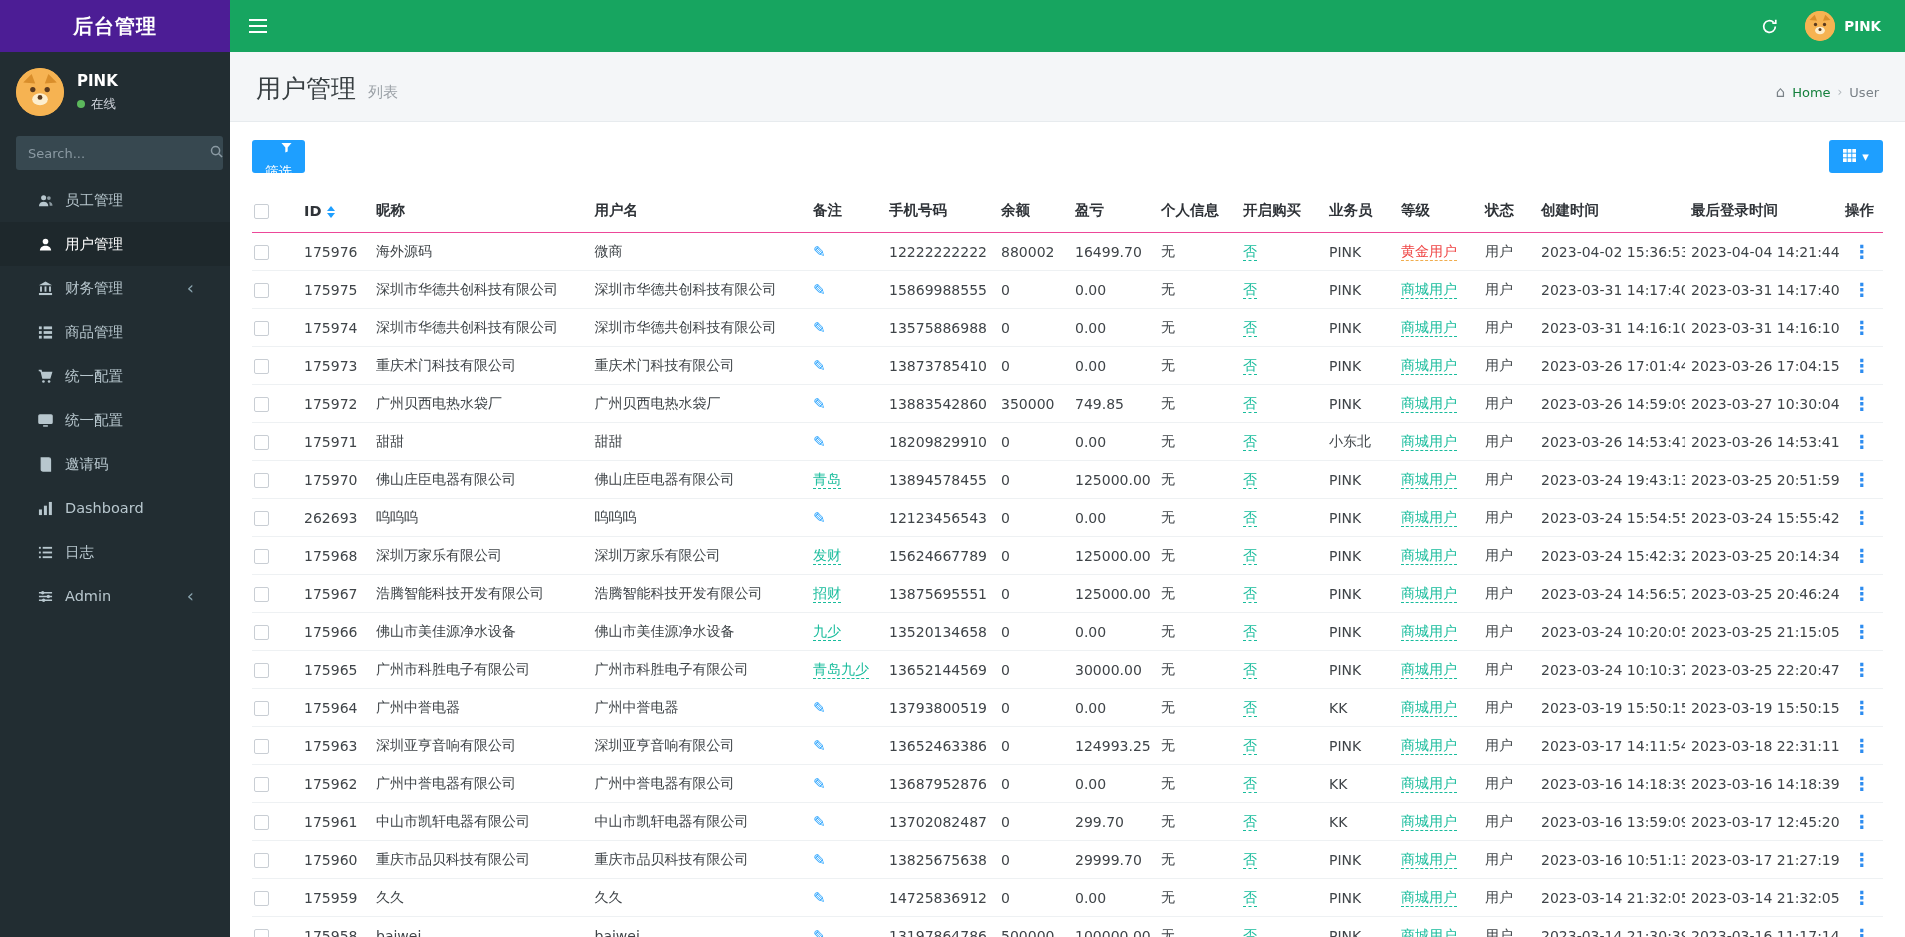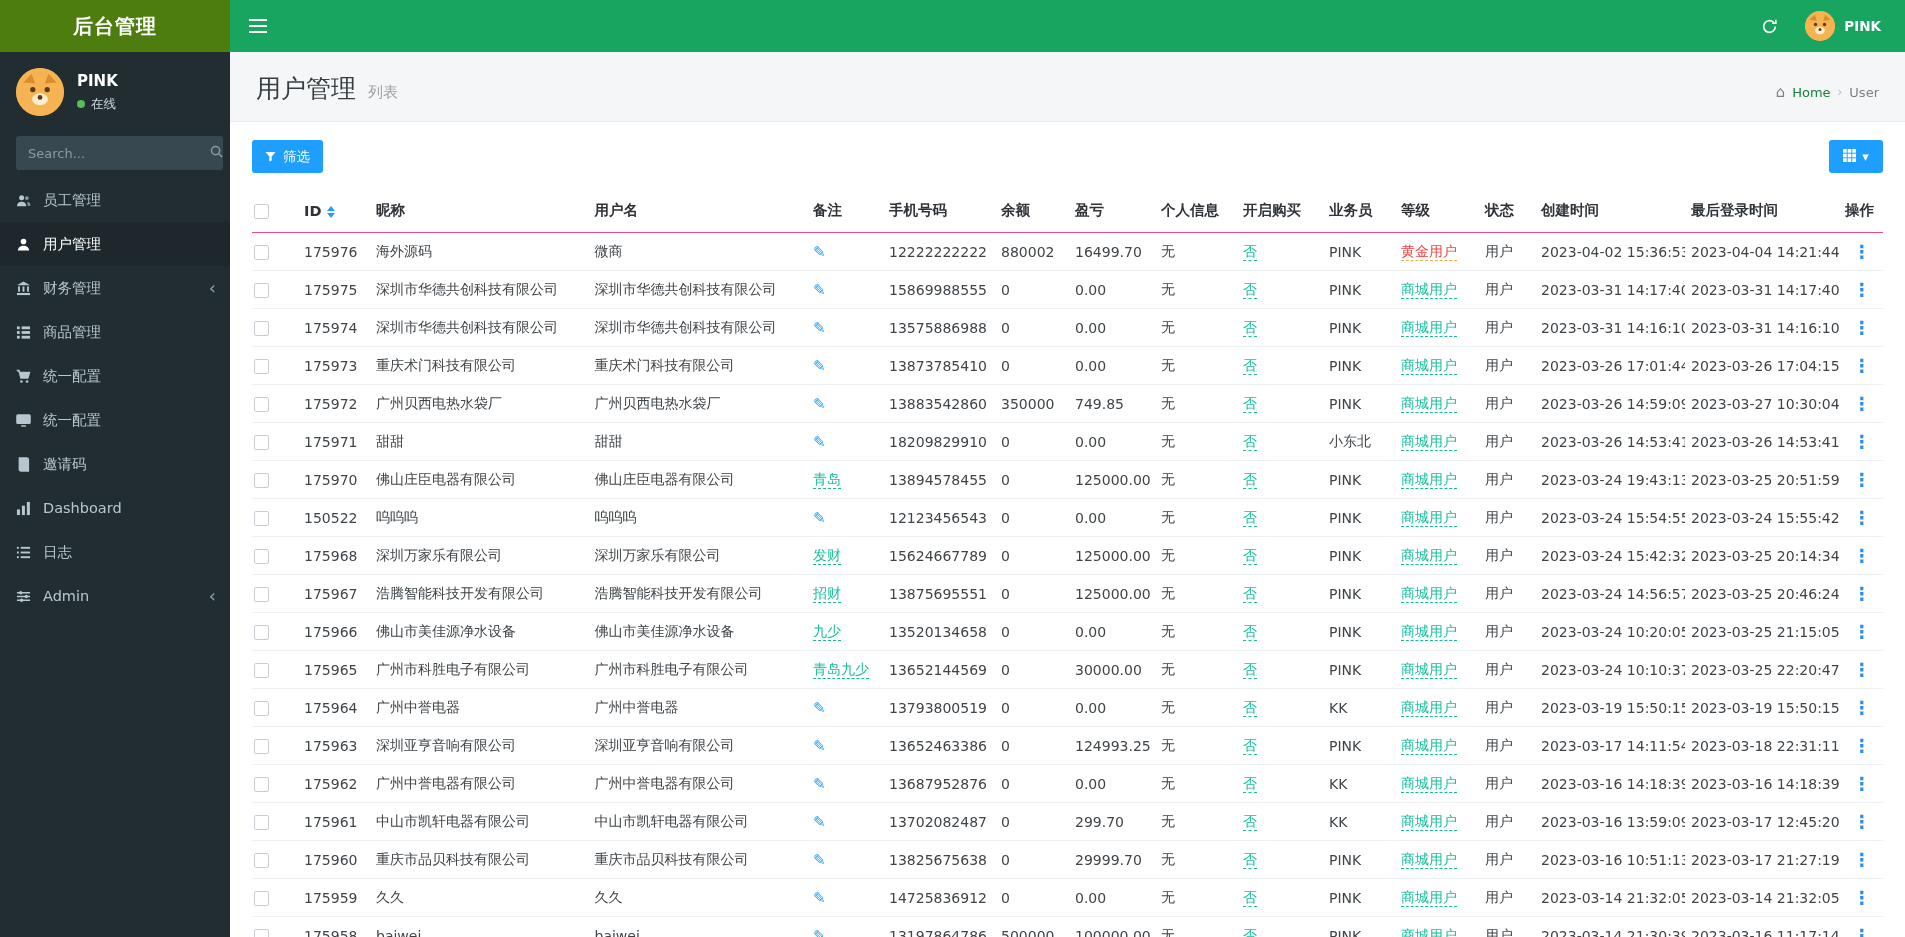--- a/index.html
+++ b/index.html
@@ -3,58 +3,58 @@
 <meta charset="utf-8">
 <style>
   * { box-sizing: border-box; margin: 0; padding: 0; }
   html,body { width:1905px; height:937px; overflow:hidden; }
   body {
     font-family: "DejaVu Sans", "Liberation Sans", sans-serif;
     background:#f4f6f8; color:#3f4448; position:relative;
   }
   
   .topbar { position:absolute; top:0; left:0; right:0; height:52px; background:#17a560; display:flex; align-items:stretch; z-index:10; }
-  .brand { width:230px; background:#4d7c0f; color:#fff; font-size:20px; font-weight:bold; display:flex; align-items:center; justify-content:center; letter-spacing:1px; }
+  .brand { width:230px; background:#4c1d95; color:#fff; font-size:20px; font-weight:bold; display:flex; align-items:center; justify-content:center; letter-spacing:1px; }
   .hamburger { width:56px; display:flex; flex-direction:column; gap:4px; align-items:center; justify-content:center; cursor:pointer; }
   .hamburger span { width:18px; height:2px; background:#fff; display:block; }
   .topbar-right { margin-left:auto; display:flex; align-items:center; gap:22px; padding-right:24px; color:#fff; }
   .refresh-btn { width:28px; height:28px; display:flex; align-items:center; justify-content:center; cursor:pointer; }
   .tb-user { display:flex; align-items:center; gap:9px; cursor:pointer; }
   .tb-user .avatar-sm { width:30px; height:30px; border-radius:50%; overflow:hidden; background:#f6b352; }
   .tb-user .tb-username { font-size:13.5px; font-weight:bold; }
   
   .sidebar { position:absolute; top:52px; left:0; bottom:0; width:230px; background:#222d32; color:#b8c7ce; }
   .user-panel { display:flex; align-items:center; gap:13px; padding:16px 16px 14px; }
   .avatar-lg { width:48px; height:48px; border-radius:50%; overflow:hidden; background:#f6b352; flex:none; }
   .up-name { color:#fff; font-weight:bold; font-size:15px; margin-bottom:6px; }
   .up-status { font-size:12.5px; color:#d2d6de; display:flex; align-items:center; gap:6px; }
   .dot-online { width:8px; height:8px; border-radius:50%; background:#5cb85c; display:inline-block; }
   .search-row { display:flex; margin:6px 16px 8px; }
   .search-input { flex:1; height:34px; background:#374850; border:none; border-radius:3px 0 0 3px; color:#eee; font-size:13px; padding:0 12px; outline:none; font-family:inherit; }
   .search-input::placeholder { color:#8b9aa3; }
   .search-btn { width:38px; background:#374850; border:none; border-radius:0 3px 3px 0; display:flex; align-items:center; justify-content:center; cursor:pointer; }
   .menu-label { padding:16px 18px 10px; font-size:12.5px; color:#4b646f; }
   .menu { list-style:none; }
-  .menu-item { display:flex; align-items:center; gap:11px; height:44px; padding:0 14px; font-size:14.5px; color:#b8c7ce; cursor:pointer; }
+  .menu-item { display:flex; align-items:center; gap:11px; height:44px; padding:0 36px; font-size:14.5px; color:#b8c7ce; cursor:pointer; }
   .menu-item.active { background:#1e282c; color:#fff; }
   .mi-icon { width:18px; display:flex; justify-content:center; align-items:center; }
   .mi-icon svg { width:15px; height:15px; fill:currentColor; }
   .mi-chevron { margin-left:auto; font-size:18px; color:#8aa4af; line-height:1; }
   
   .main { position:absolute; left:230px; top:52px; right:0; bottom:0; background:#fff; overflow:hidden; }
   .page-header { background:#f4f6f8; border-bottom:1px solid #e7ebee; padding:20px 26px 16px; display:flex; align-items:baseline; }
   .page-title { font-size:25px; font-weight:400; color:#373e41; }
   .page-subtitle { margin-left:12px; font-size:15px; color:#9aa0a6; }
   .breadcrumb { margin-left:auto; font-size:13px; color:#7a8288; display:flex; align-items:center; gap:7px; }
   .breadcrumb a { color:#15803d; text-decoration:none; cursor:pointer; }
   .bc-home-icon { font-size:15px; }
   .bc-sep { color:#b2b8bd; font-size:12px; }
   .panel { padding:18px 22px 0; }
   .toolbar { display:flex; align-items:center; margin-bottom:16px; }
-  .btn-filter { background:#1e9fff; border:none; color:#fff; height:33px; border-radius:3px; padding:0 13px; font-size:13.5px; display:flex; align-items:center; gap:7px; cursor:pointer; font-family:inherit; }
+  .btn-filter { background:#1e9fff; border:none; color:#fff; height:33px; border-radius:3px; padding:0 13px; font-size:13.5px; display:flex; align-items:flex-end; gap:7px; cursor:pointer; font-family:inherit;flex-direction:column; }
   .btn-grid { margin-left:auto; background:#1e9fff; border:none; color:#fff; height:33px; width:54px; border-radius:3px; display:flex; align-items:center; justify-content:center; gap:6px; cursor:pointer; font-size:13px; }
   
   table.users { width:100%; border-collapse:collapse; table-layout:fixed; }
   .users th { text-align:left; padding:12px 6px; font-size:14.5px; font-weight:700; color:#2f3338; border-bottom:1px solid #ec4899; white-space:nowrap; overflow:hidden; cursor:pointer; }
   .users td { padding:0 6px; height:38px; font-size:14px; color:#3f4448; border-bottom:1px solid #eef1f3; white-space:nowrap; overflow:hidden; }
   .c-check { padding-left:2px !important; }
   input[type="checkbox"] { appearance:none; -webkit-appearance:none; width:15px; height:15px; border:1px solid #c9ced4; border-radius:2px; background:#fff; cursor:pointer; vertical-align:middle; margin:0; }
   .lnk { color:#18bc9c; text-decoration:none; border-bottom:1px dashed #18bc9c; padding-bottom:1px; cursor:pointer; }
   .lnk.gold { color:#ef4444; border-bottom-color:#f0ad4e; }
   .pencil { color:#1e9fff; font-size:15px; cursor:pointer; }
@@ -449,21 +449,21 @@
     <td><a class="lnk">否</a></td>
     <td>PINK</td>
     <td><a class="lnk">商城用户</a></td>
     <td>用户</td>
     <td>2023-03-24 19:43:13</td>
     <td>2023-03-25 20:51:59</td>
     <td><span class="dots">⋮</span></td>
   </tr>
           <tr>
     <td class="c-check"><input type="checkbox" style=""></td>
-    <td>150522</td>
+    <td>262693</td>
     <td>呜呜呜</td>
     <td>呜呜呜</td>
     <td><span class="pencil">✎</span></td>
     <td>12123456543</td>
     <td>0</td>
     <td>0.00</td>
     <td>无</td>
     <td><a class="lnk">否</a></td>
     <td>PINK</td>
     <td><a class="lnk">商城用户</a></td>

